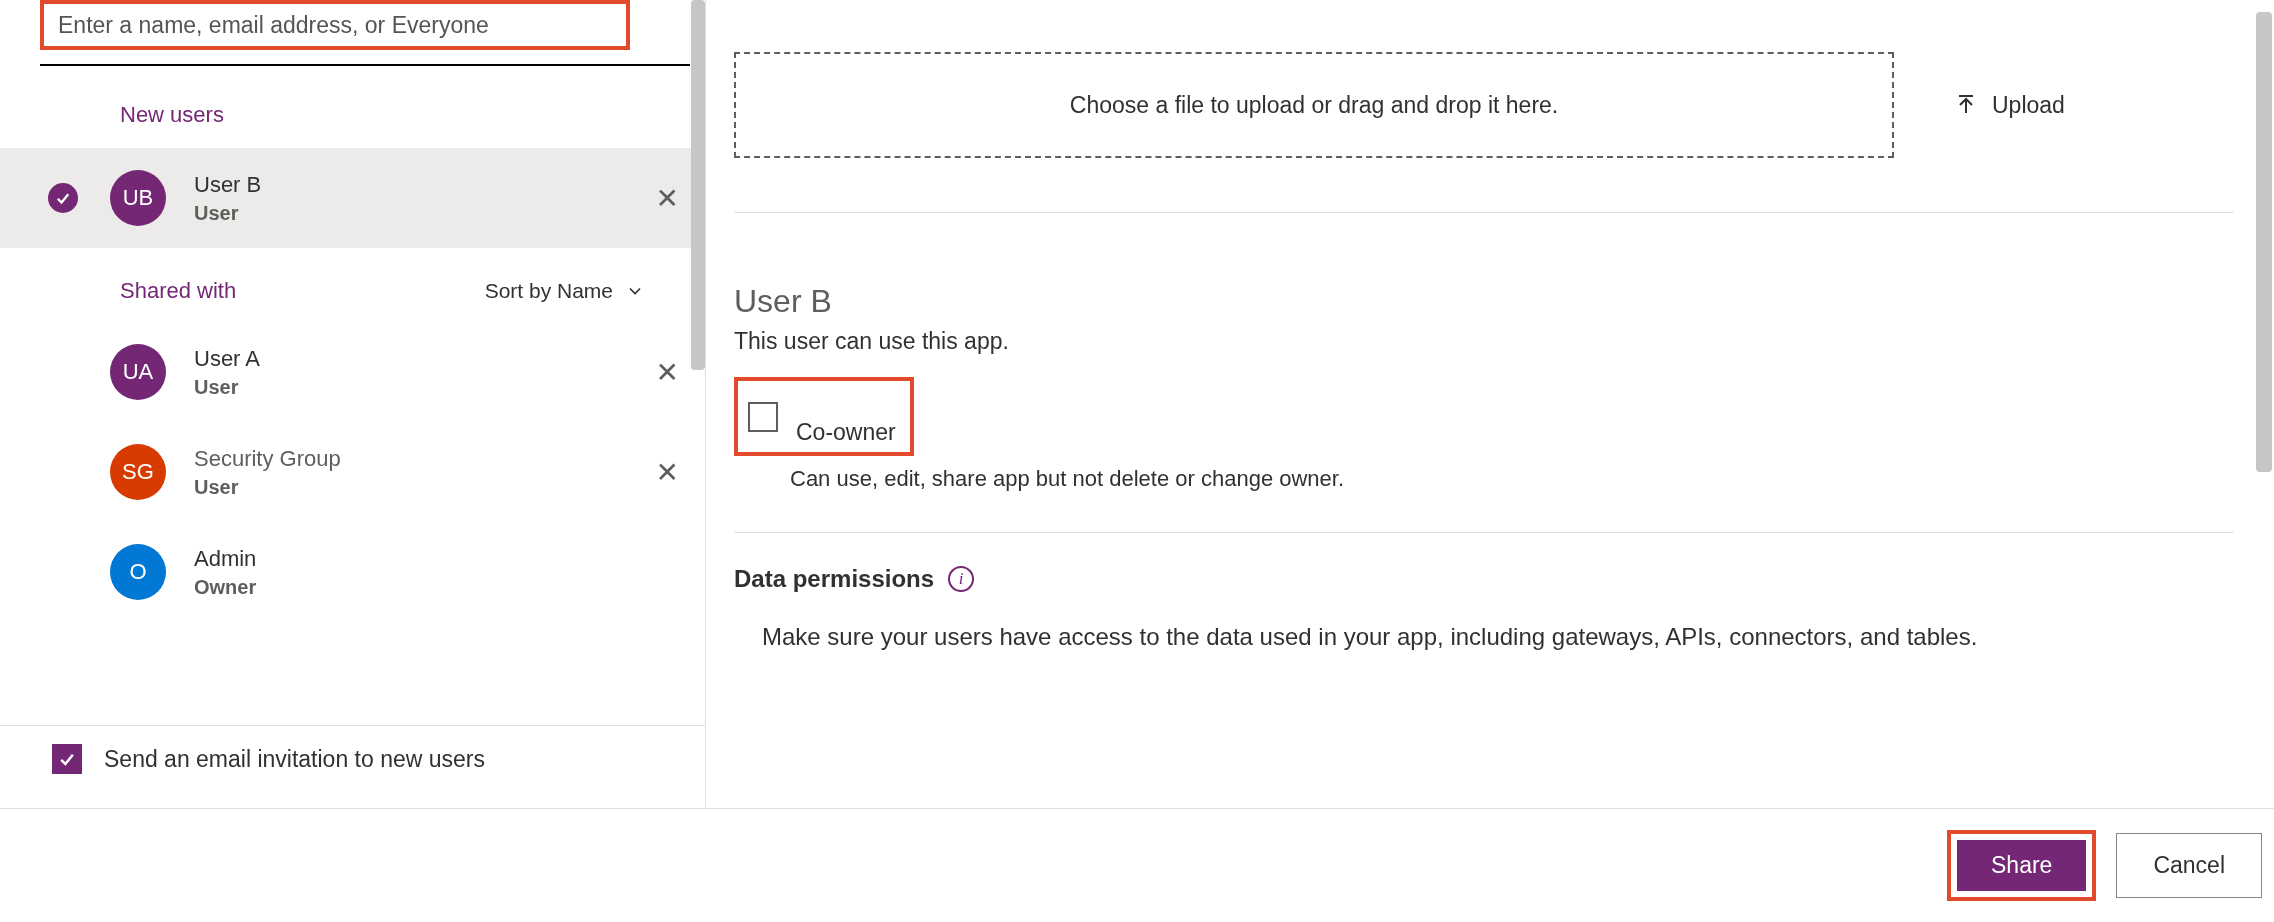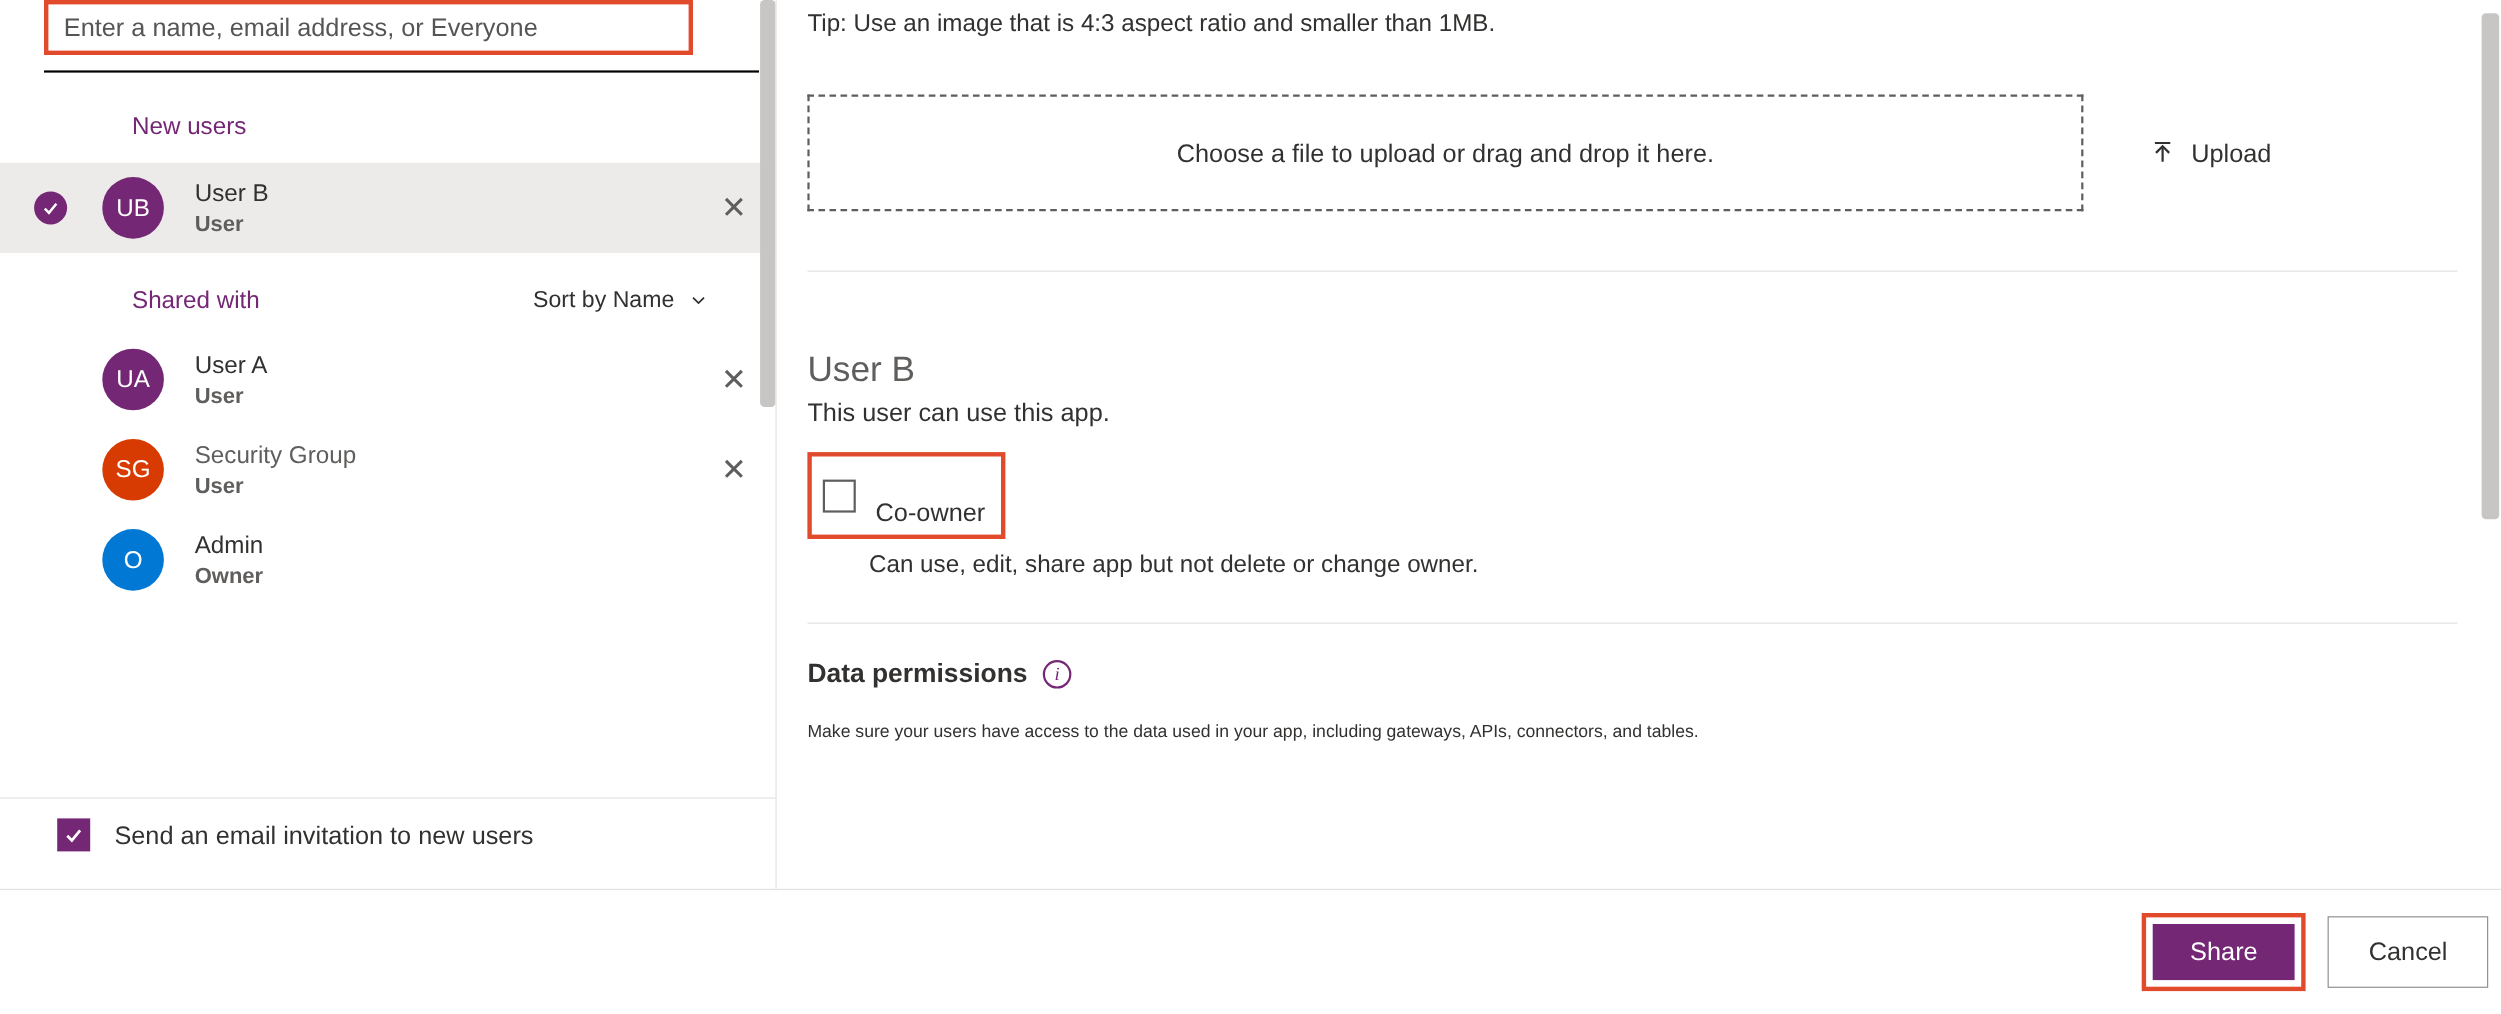--- a/index.html
+++ b/index.html
@@ -8,21 +8,21 @@
 
   
   .left { width: 718px; height: 808px; position: relative; overflow: hidden; }
   .search-wrap { padding: 0 0 0 40px; width: 682px; margin-bottom: 14px; }
   .search-box { border: 4px solid #e14a2b; width: 590px; height: 50px; display:flex; align-items:center; padding: 0 14px; }
   .search-input { border:none; outline:none; width:100%; font-size: 23px; color:#555; }
   .search-input::placeholder { color:#555; }
   .search-underline { height:2px; background:#000; width:650px; margin-left:40px; }
 
   .section-label { color:#742774; font-size:22px; padding: 36px 0 20px 120px; }
-  .user-row { display:flex; align-items:center; height: 82px; padding-left: 31px; position:relative; }
+  .user-row { display:flex; align-items:center; height: 100px; padding-left: 48px; position:relative; }
   .user-row.selected { background:#ecebe9; }
   .check-circle { width:30px; height:30px; border-radius:50%; background:#742774; display:flex; align-items:center; justify-content:center; margin-right:32px; }
   .check-circle svg { width:18px; height:18px; fill:none; stroke:#fff; stroke-width:3; }
   .check-spacer { width:62px; }
   .avatar { width:56px; height:56px; border-radius:50%; display:flex; align-items:center; justify-content:center; color:#fff; font-size:22px; font-weight:400; margin-right:28px; flex:none; }
   .av-purple { background:#742774; }
   .av-red { background:#d83b01; }
   .av-blue { background:#0078d4; }
   .user-text { display:flex; flex-direction:column; gap:4px; }
   .user-name { font-size:22px; color:#323130; }
@@ -60,21 +60,21 @@
   .co-box { border:4px solid #e14a2b; display:inline-flex; align-items:center; gap:18px; padding:6px 14px 6px 10px; margin-top:22px; }
   .co-check { width:30px; height:30px; border:2px solid #605e5c; background:#fff; }
   .co-label { font-size:23px; color:#323130;margin-top:32px; }
   .co-desc { font-size:22px; color:#323130; margin-top:10px; margin-left:56px; }
 
   .hr2 { height:1px; background:#e1dfdd; margin-top:40px; width:1500px; }
 
   .dp-row { display:flex; align-items:center; gap:14px; margin-top:32px; }
   .dp-title { font-size:24px; font-weight:600; }
   .info-icon { width:26px; height:26px; border:2px solid #742774; border-radius:50%; display:flex; align-items:center; justify-content:center; color:#742774; font-size:17px; font-style:italic; font-family: Georgia, serif;}
-  .dp-text { font-size:16px; margin-top:30px; }
+  .dp-text { font-size:24px; margin-top:30px;margin-left:28px; }
 
   .right-scrollbar { position:absolute; right:2px; top:12px; width:16px; height:460px; background:#c8c6c4; border-radius:4px;}
 
   
   .bottom { position:absolute; left:0; right:0; top:808px; height:114px; border-top:1px solid #e1dfdd; display:flex; align-items:center; justify-content:flex-end; padding-right:12px; gap:20px; }
   .share-wrap { padding:6px; border:4px solid #e14a2b; }
   .btn-share { background:#742774; color:#fff; font-size:23px; padding:12px 34px; border:none; cursor:pointer; }
   .btn-cancel { background:#fff; color:#323130; font-size:23px; padding:18px 36px; border:1px solid #8a8886; cursor:pointer; }
 </style>
 </head>
@@ -153,21 +153,20 @@
             <polyline points="5,13 10,18 19,7"></polyline>
           </svg>
       </div>
       <div class="footer-label">Send an email invitation to new users</div>
     </div>
   </div>
 
   <div class="vline"></div>
 
   <div class="right">
-    <div class="tip">Tip: Use an image that is 4:3 aspect ratio and smaller than 1MB.</div>
     <div class="upload-row">
       <div class="dropzone">Choose a file to upload or drag and drop it here.</div>
       <div class="upload-btn">
         <svg viewBox="0 0 24 24">
           <line x1="12" y1="20" x2="12" y2="6"></line>
             <polyline points="6,12 12,6 18,12"></polyline>
             <line x1="5" y1="3" x2="19" y2="3"></line>
         </svg>
         <span>Upload</span>
       </div>

